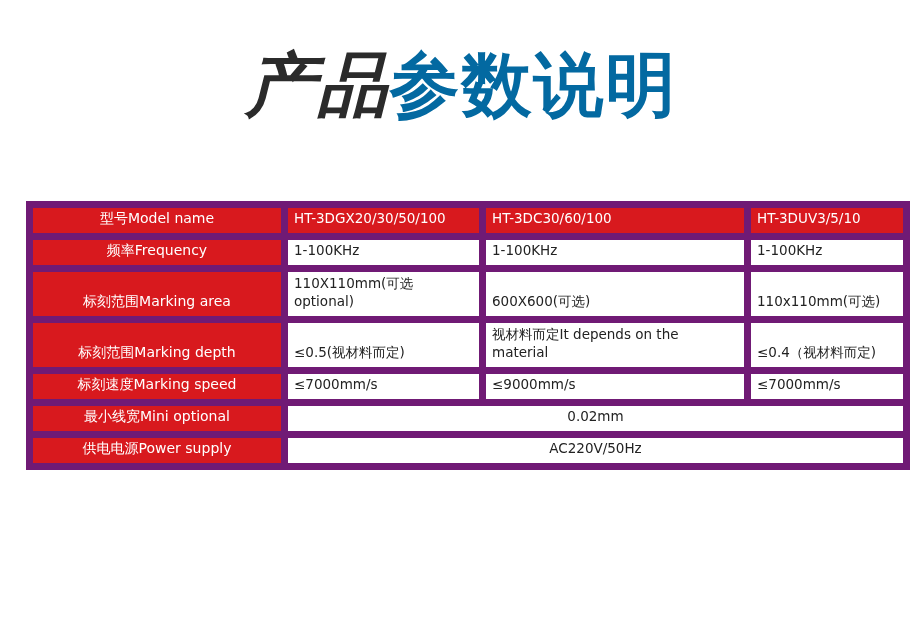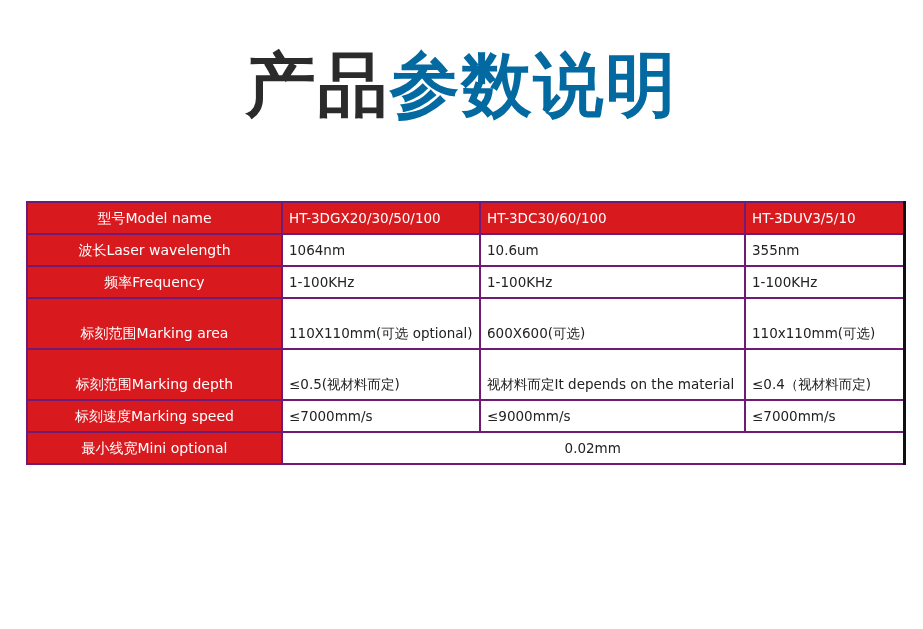--- a/index.html
+++ b/index.html
@@ -1,24 +1,24 @@
 <!DOCTYPE html>
 <html><head>
   <meta charset="utf-8">
   <style>
     html, body { margin: 0; padding: 0; background: #ffffff; }
     body { width: 923px; height: 629px; position: relative; overflow: hidden;
       font-family: "DejaVu Sans", "Liberation Sans", sans-serif; }
     .title { position: absolute; left: 0; top: 40px; width: 923px; text-align: center;
       font-size: 70px; font-weight: bold; letter-spacing: 2px; line-height: 90px; }
-    .title .dark { color: #2b2b2b; }
+    .title .dark { color: #2b2b2b; font-style: italic; }
     .title .red { color: #0369a1; }
     table.spec { position: absolute; left: 26px; top: 201px; border-collapse: collapse;
       table-layout: fixed; width: 877px; font-size: 13.5px; }
-    table.spec td { border: 2px solid #701a75; padding: 0 6px; color: #222; vertical-align: bottom;
+    table.spec td { border: 7px solid #701a75; padding: 0 6px; color: #222; vertical-align: bottom;
       padding-bottom: 6px; line-height: 18px; }
     table.spec td.lab { background: #d8191e; color: #fff; text-align: center; font-size: 14px; }
     table.spec tr.head td { background: #d8191e; color: #fff; }
     table.spec td.center { text-align: center; margin-left: 15px; }
     table.spec tr { height: 32px; }
     table.spec tr.tall { height: 51px; }
     table.spec { border-right: 3px solid #111; border-bottom: 2px solid #111; }
   </style>
 </head>
 <body>
@@ -35,26 +35,20 @@
       <col style="width:159px">
   </colgroup>
   <tbody>
       <tr class="head">
     <td class="lab">型号Model name</td>
     <td>HT-3DGX20/30/50/100</td>
     <td>HT-3DC30/60/100</td>
     <td>HT-3DUV3/5/10</td>
   </tr>
   <tr>
-    <td class="lab">波长Laser wavelength</td>
-    <td>1064nm</td>
-    <td>10.6um</td>
-    <td>355nm</td>
-  </tr>
-  <tr>
     <td class="lab">频率Frequency</td>
     <td>1-100KHz</td>
     <td>1-100KHz</td>
     <td>1-100KHz</td>
   </tr>
   <tr class="tall">
     <td class="lab">标刻范围Marking area</td>
     <td>110X110mm(可选 optional)</td>
     <td>600X600(可选)</td>
     <td>110x110mm(可选)</td>
@@ -68,14 +62,18 @@
   <tr>
     <td class="lab">标刻速度Marking speed</td>
     <td>≤7000mm/s</td>
     <td>≤9000mm/s</td>
     <td>≤7000mm/s</td>
   </tr>
   <tr>
     <td class="lab">最小线宽Mini optional</td>
     <td class="center" colspan="3">0.02mm</td>
   </tr>
+  <tr>
+    <td class="lab">供电电源Power supply</td>
+    <td class="center" colspan="3">AC220V/50Hz</td>
+  </tr>
 </tbody>
   </table>
 
 </body></html>

